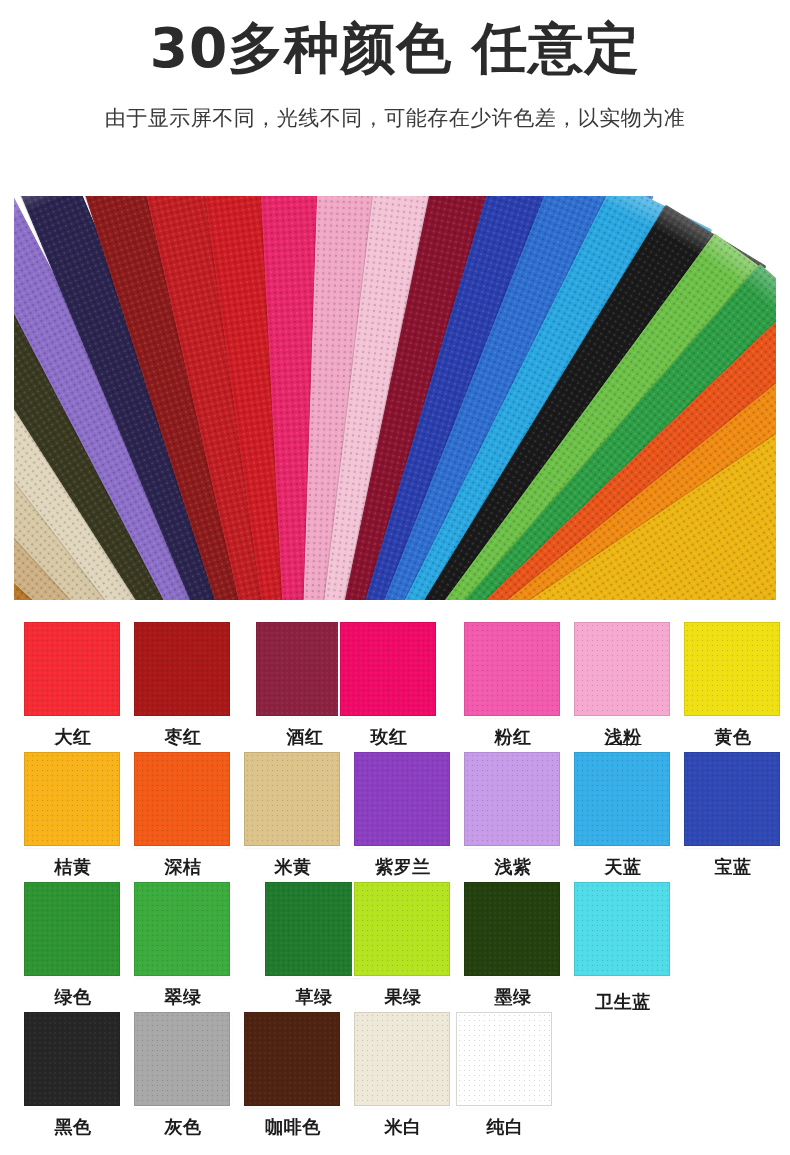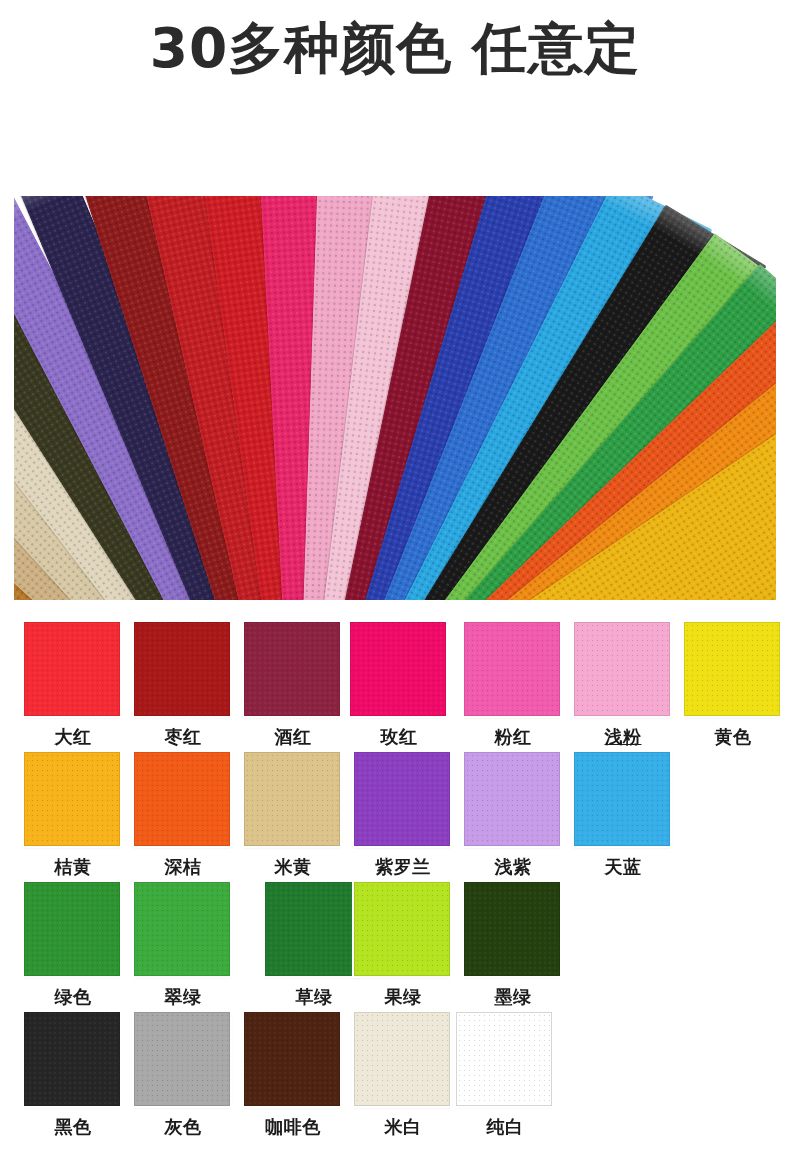--- a/index.html
+++ b/index.html
@@ -141,20 +141,21 @@
   }
   .swatch-cell.shifted .swatch-label {
     margin-top: 14px;
   }
 </style>
 </head>
 <body>
 
 <div class="header">
   <h1 class="page-title">30多种颜色 任意定</h1>
+  <p class="page-subtitle">由于显示屏不同，光线不同，可能存在少许色差，以实物为准</p>
 </div>
 
 <div class="fan-photo">
   <div class="fan-stage" id="fan-stage">
       <div class="fan-strip" style="width: 46px; height: 560px; background: linear-gradient(105deg, rgb(216, 216, 216) 0%, rgb(216, 216, 216) 55%, rgba(0, 0, 0, 0.16) 100%), rgb(216, 216, 216); transform: translateX(-50%) rotate(-62deg); z-index: 1; left: 24%;"></div>
       <div class="fan-strip" style="width: 46.1103px; height: 569.137px; background: linear-gradient(105deg, rgb(201, 138, 58) 0%, rgb(201, 138, 58) 55%, rgba(0, 0, 0, 0.16) 100%), rgb(201, 138, 58); transform: translateX(-50%) rotate(-57.0833deg); z-index: 2; left: 25.4167%;"></div>
       <div class="fan-strip" style="width: 46.507px; height: 578.117px; background: linear-gradient(105deg, rgb(185, 121, 44) 0%, rgb(185, 121, 44) 55%, rgba(0, 0, 0, 0.16) 100%), rgb(185, 121, 44); transform: translateX(-50%) rotate(-52.1667deg); z-index: 3; left: 26.8333%;"></div>
       <div class="fan-strip" style="width: 47.237px; height: 586.788px; background: linear-gradient(105deg, rgb(205, 177, 132) 0%, rgb(205, 177, 132) 55%, rgba(0, 0, 0, 0.16) 100%), rgb(205, 177, 132); transform: translateX(-50%) rotate(-47.25deg); z-index: 4; left: 28.25%;"></div>
       <div class="fan-strip" style="width: 48.3294px; height: 595px; background: linear-gradient(105deg, rgb(216, 201, 166) 0%, rgb(216, 201, 166) 55%, rgba(0, 0, 0, 0.16) 100%), rgb(216, 201, 166); transform: translateX(-50%) rotate(-42.3333deg); z-index: 5; left: 29.6667%;"></div>
       <div class="fan-strip" style="width: 49.8058px; height: 602.613px; background: linear-gradient(105deg, rgb(224, 214, 189) 0%, rgb(224, 214, 189) 55%, rgba(0, 0, 0, 0.16) 100%), rgb(224, 214, 189); transform: translateX(-50%) rotate(-37.4167deg); z-index: 6; left: 31.0833%;"></div>
@@ -198,25 +199,25 @@
 <div class="swatch-grid" id="swatch-grid">
     <div class="swatch-row">
       <div class="swatch-cell" style="left: 24px;">
         <div class="swatch-chip" style="background: rgb(244, 42, 53);"></div>
         <div class="swatch-label">大红</div>
       </div>
       <div class="swatch-cell" style="left: 134px;">
         <div class="swatch-chip" style="background: rgb(168, 24, 24);"></div>
         <div class="swatch-label">枣红</div>
       </div>
-      <div class="swatch-cell" style="left: 244px;">
+      <div class="swatch-cell" style="left: 256px;">
         <div class="swatch-chip" style="background: rgb(140, 34, 66);"></div>
         <div class="swatch-label">酒红</div>
       </div>
-      <div class="swatch-cell" style="left: 350px; text-align: center;">
+      <div class="swatch-cell" style="left: 340px; text-align: center;">
         <div class="swatch-chip" style="background: rgb(238, 10, 102);"></div>
         <div class="swatch-label">玫红</div>
       </div>
       <div class="swatch-cell" style="left: 464px;">
         <div class="swatch-chip" style="background: rgb(242, 91, 173);"></div>
         <div class="swatch-label">粉红</div>
       </div>
       <div class="swatch-cell" style="left: 574px; text-decoration: underline;">
         <div class="swatch-chip" style="background: rgb(245, 168, 208);"></div>
         <div class="swatch-label">浅粉</div>
@@ -244,20 +245,24 @@
         <div class="swatch-label">紫罗兰</div>
       </div>
       <div class="swatch-cell" style="left: 464px;">
         <div class="swatch-chip" style="background: rgb(198, 156, 232);"></div>
         <div class="swatch-label">浅紫</div>
       </div>
       <div class="swatch-cell" style="left: 574px;">
         <div class="swatch-chip" style="background: rgb(54, 174, 232);"></div>
         <div class="swatch-label">天蓝</div>
       </div>
+      <div class="swatch-cell" style="left: 684px;">
+        <div class="swatch-chip" style="background: rgb(47, 72, 180);"></div>
+        <div class="swatch-label">宝蓝</div>
+      </div>
     </div>
     <div class="swatch-row">
       <div class="swatch-cell" style="left: 24px;">
         <div class="swatch-chip" style="background: rgb(46, 148, 49);"></div>
         <div class="swatch-label">绿色</div>
       </div>
       <div class="swatch-cell" style="left: 134px;">
         <div class="swatch-chip" style="background: rgb(59, 171, 62);"></div>
         <div class="swatch-label">翠绿</div>
       </div>
@@ -266,20 +271,24 @@
         <div class="swatch-label">草绿</div>
       </div>
       <div class="swatch-cell" style="left: 354px;">
         <div class="swatch-chip" style="background: rgb(180, 227, 32);"></div>
         <div class="swatch-label">果绿</div>
       </div>
       <div class="swatch-cell" style="left: 464px;">
         <div class="swatch-chip" style="background: rgb(35, 64, 14);"></div>
         <div class="swatch-label">墨绿</div>
       </div>
+      <div class="swatch-cell shifted" style="left: 574px;">
+        <div class="swatch-chip" style="background: rgb(79, 220, 232);"></div>
+        <div class="swatch-label">卫生蓝</div>
+      </div>
     </div>
     <div class="swatch-row">
       <div class="swatch-cell" style="left: 24px;">
         <div class="swatch-chip" style="background: rgb(38, 38, 38);"></div>
         <div class="swatch-label">黑色</div>
       </div>
       <div class="swatch-cell" style="left: 134px;">
         <div class="swatch-chip" style="background: rgb(168, 168, 168);"></div>
         <div class="swatch-label">灰色</div>
       </div>

